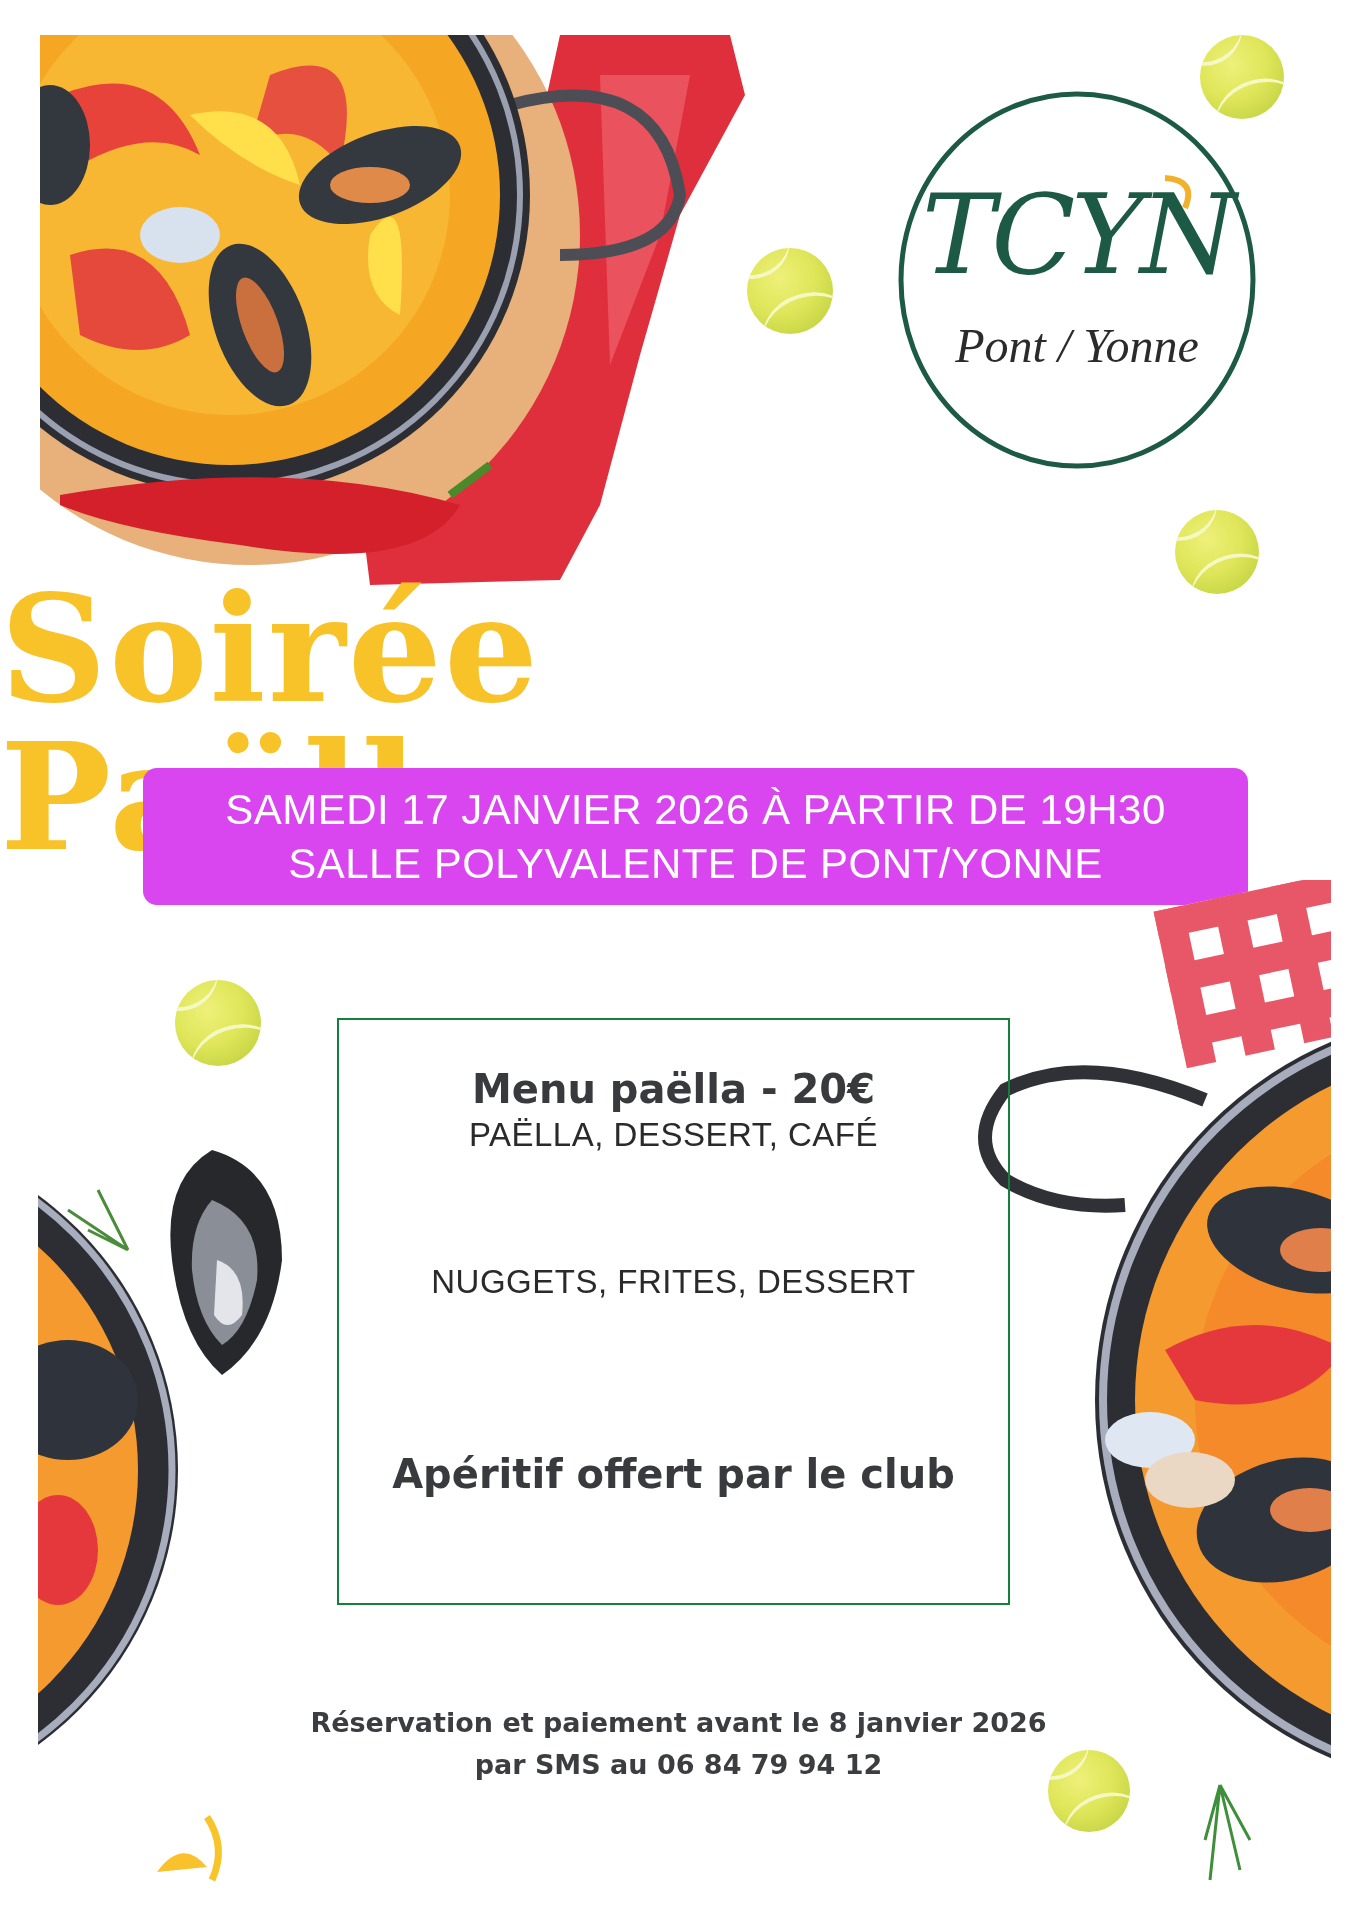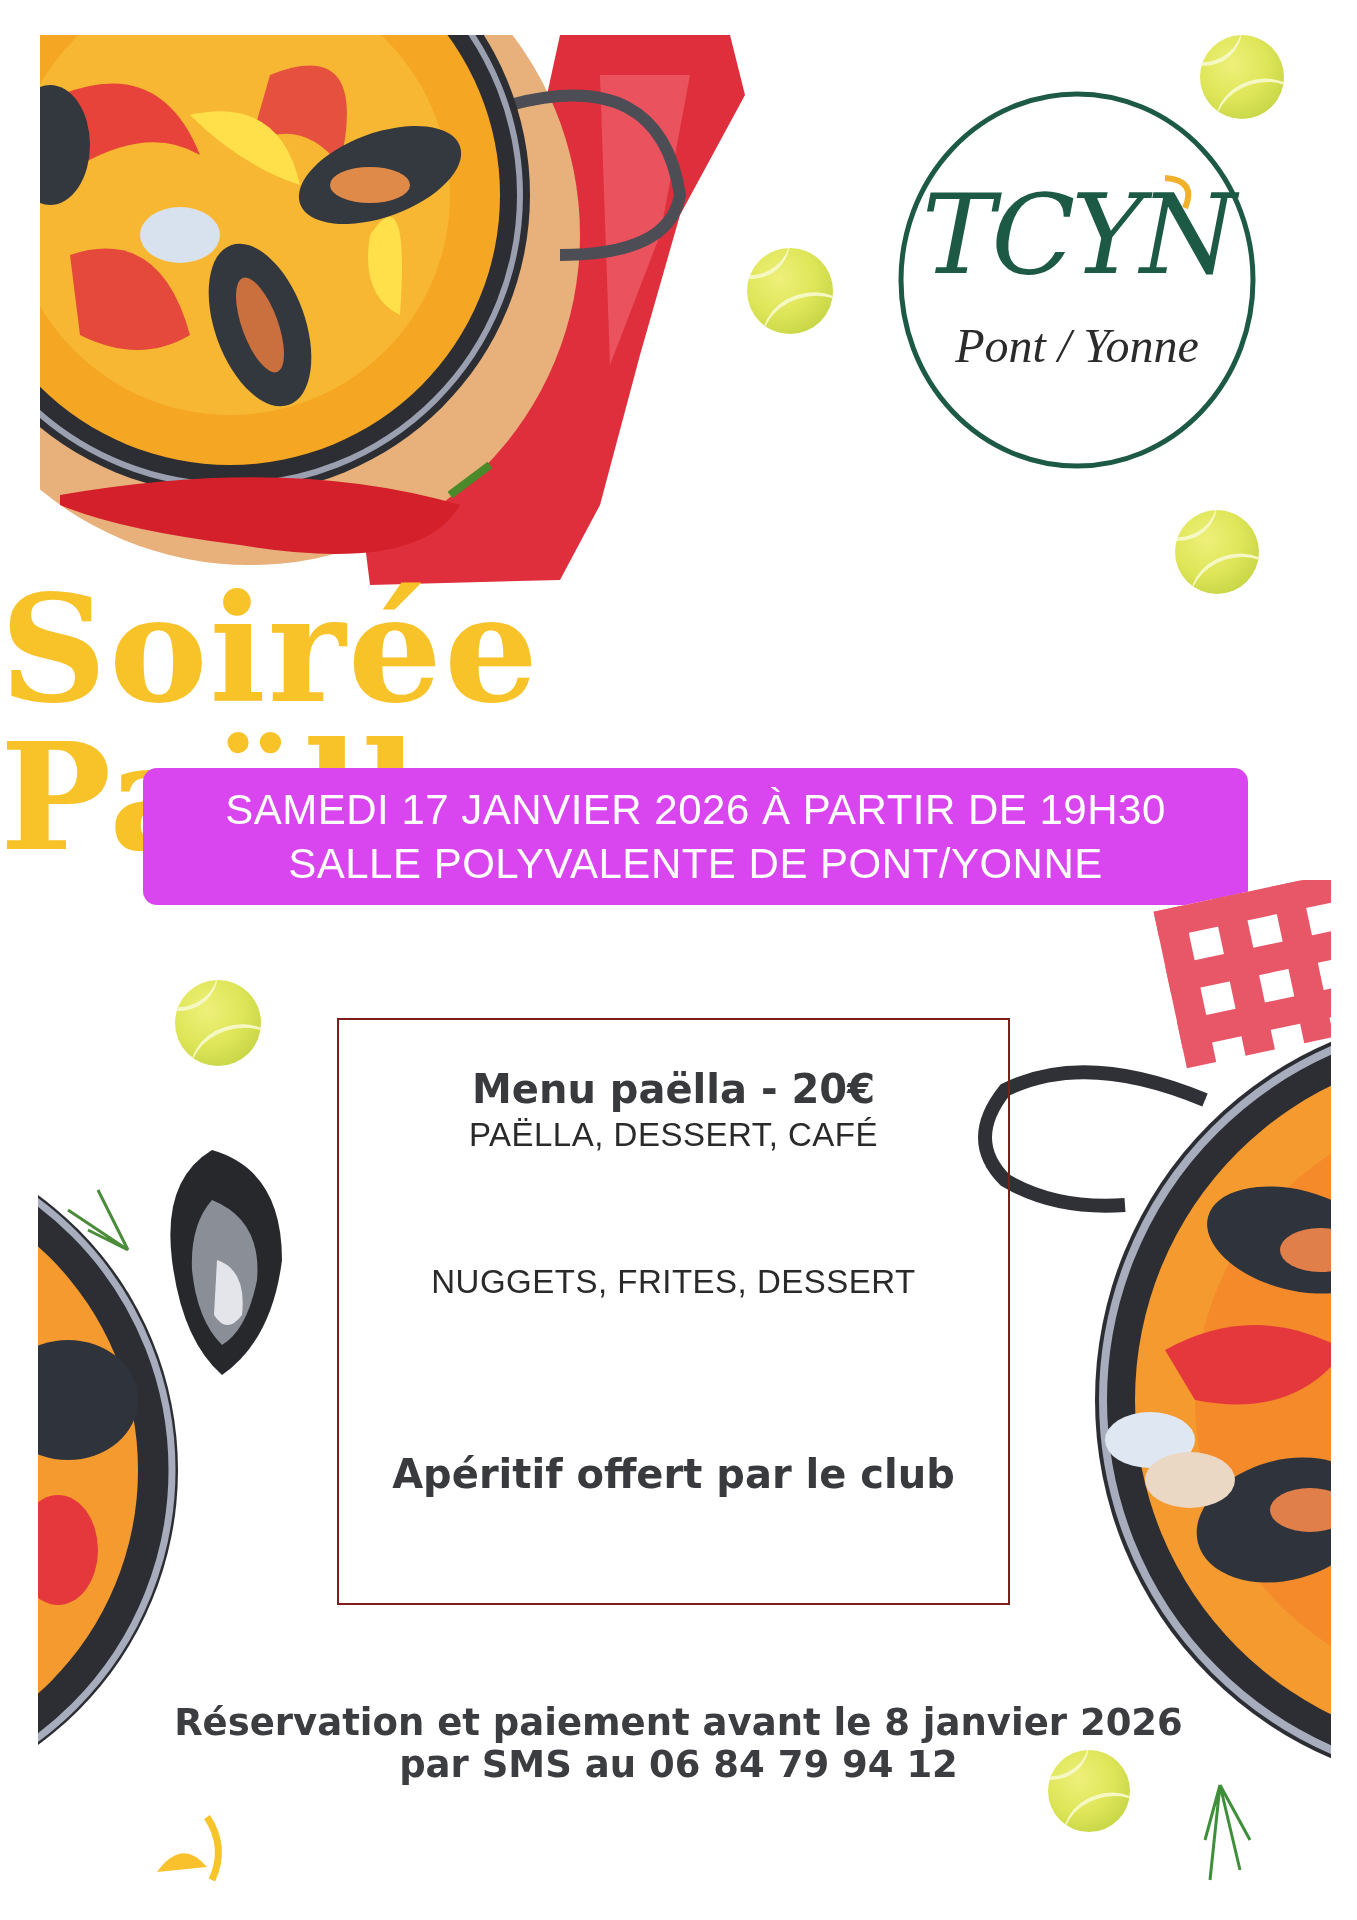--- a/index.html
+++ b/index.html
@@ -29,28 +29,28 @@
   
   .title { left: 0; width: 1109px; top: 575px; text-align: left;
     font-family: "DejaVu Serif", serif; font-weight: bold; font-size: 148px; color: #f8c229; letter-spacing: 2px; line-height: 1; }
 
   
   .banner { left: 143px; top: 768px; width: 1105px; height: 137px; background: #d946ef; border-radius: 14px;
     display: flex; flex-direction: column; justify-content: center; align-items: center; }
   .banner-line { color: #ffffff; font-family: "Liberation Sans", sans-serif; font-size: 42px; line-height: 54px; letter-spacing: 0.5px; }
 
   
-  .menu-box { left: 337px; top: 1018px; width: 673px; height: 587px; border: 2px solid #7f1d1d; box-sizing: border-box; }
+  .menu-box { left: 337px; top: 1018px; width: 673px; height: 587px; border: 2px solid #15803d; box-sizing: border-box; }
   .menu-item { position: absolute; left: 0; right: 0; text-align: center; }
   .menu-title { font-family: "DejaVu Sans", sans-serif; font-weight: bold; font-size: 40px; color: #383a3e; line-height: 48px; }
   .menu-desc { font-family: "Liberation Sans", sans-serif; font-size: 33px; color: #2a2a2a; line-height: 44px; letter-spacing: 0.5px; }
 
   
   .footer { left: 0; width: 1357px; top: 1702px; text-align: center; }
-  .footer-line { font-family: "DejaVu Sans", sans-serif; font-weight: bold; font-size: 37px; color: #3c3d40; line-height: 42px; }
+  .footer-line { font-family: "DejaVu Sans", sans-serif; font-weight: bold; font-size: 27px; color: #3c3d40; line-height: 42px; }
 
   
   .paella-right { left: 965px; top: 880px; width: 366px; height: 900px; overflow: hidden; }
   .paella-left { left: 38px; top: 1110px; width: 150px; height: 700px; overflow: hidden; }
   .mussel { left: 152px; top: 1140px; width: 140px; height: 240px; }
   .herb-left { left: 58px; top: 1180px; width: 75px; height: 75px; }
   .herb-right { left: 1200px; top: 1780px; width: 60px; height: 110px; }
   .lemon-small { left: 152px; top: 1812px; width: 80px; height: 70px; }
   svg { display: block; }
 </style>

